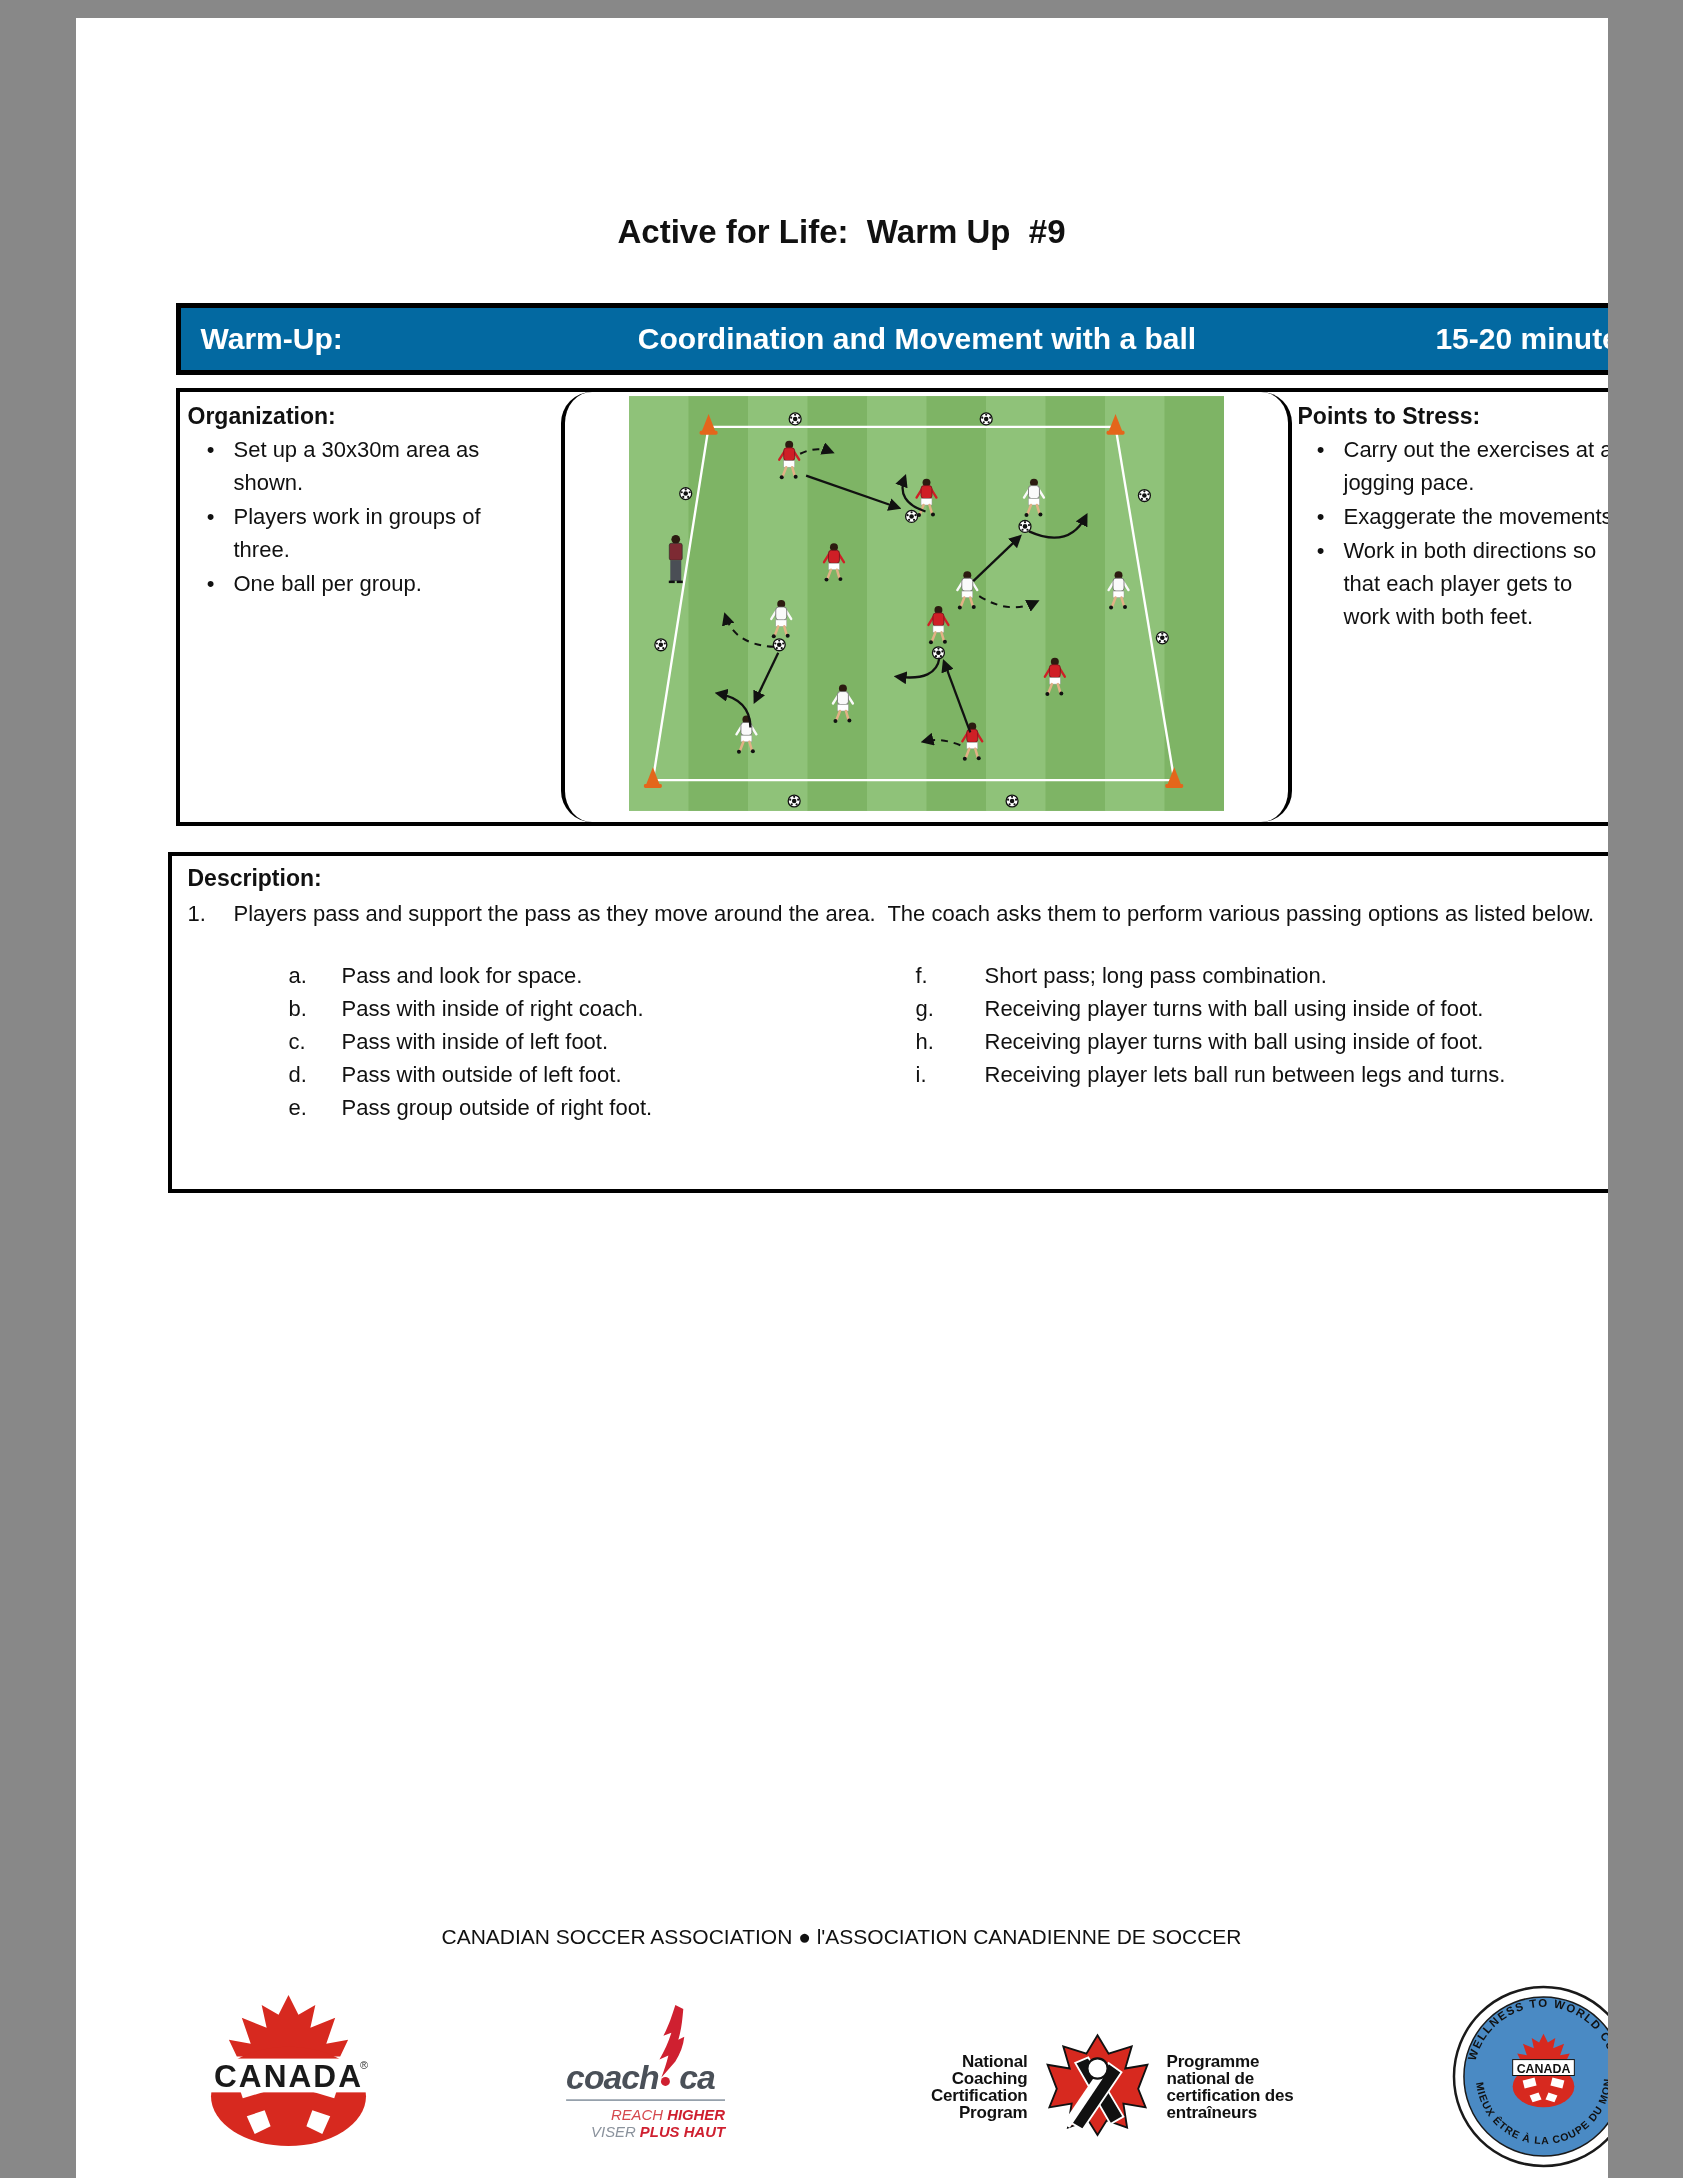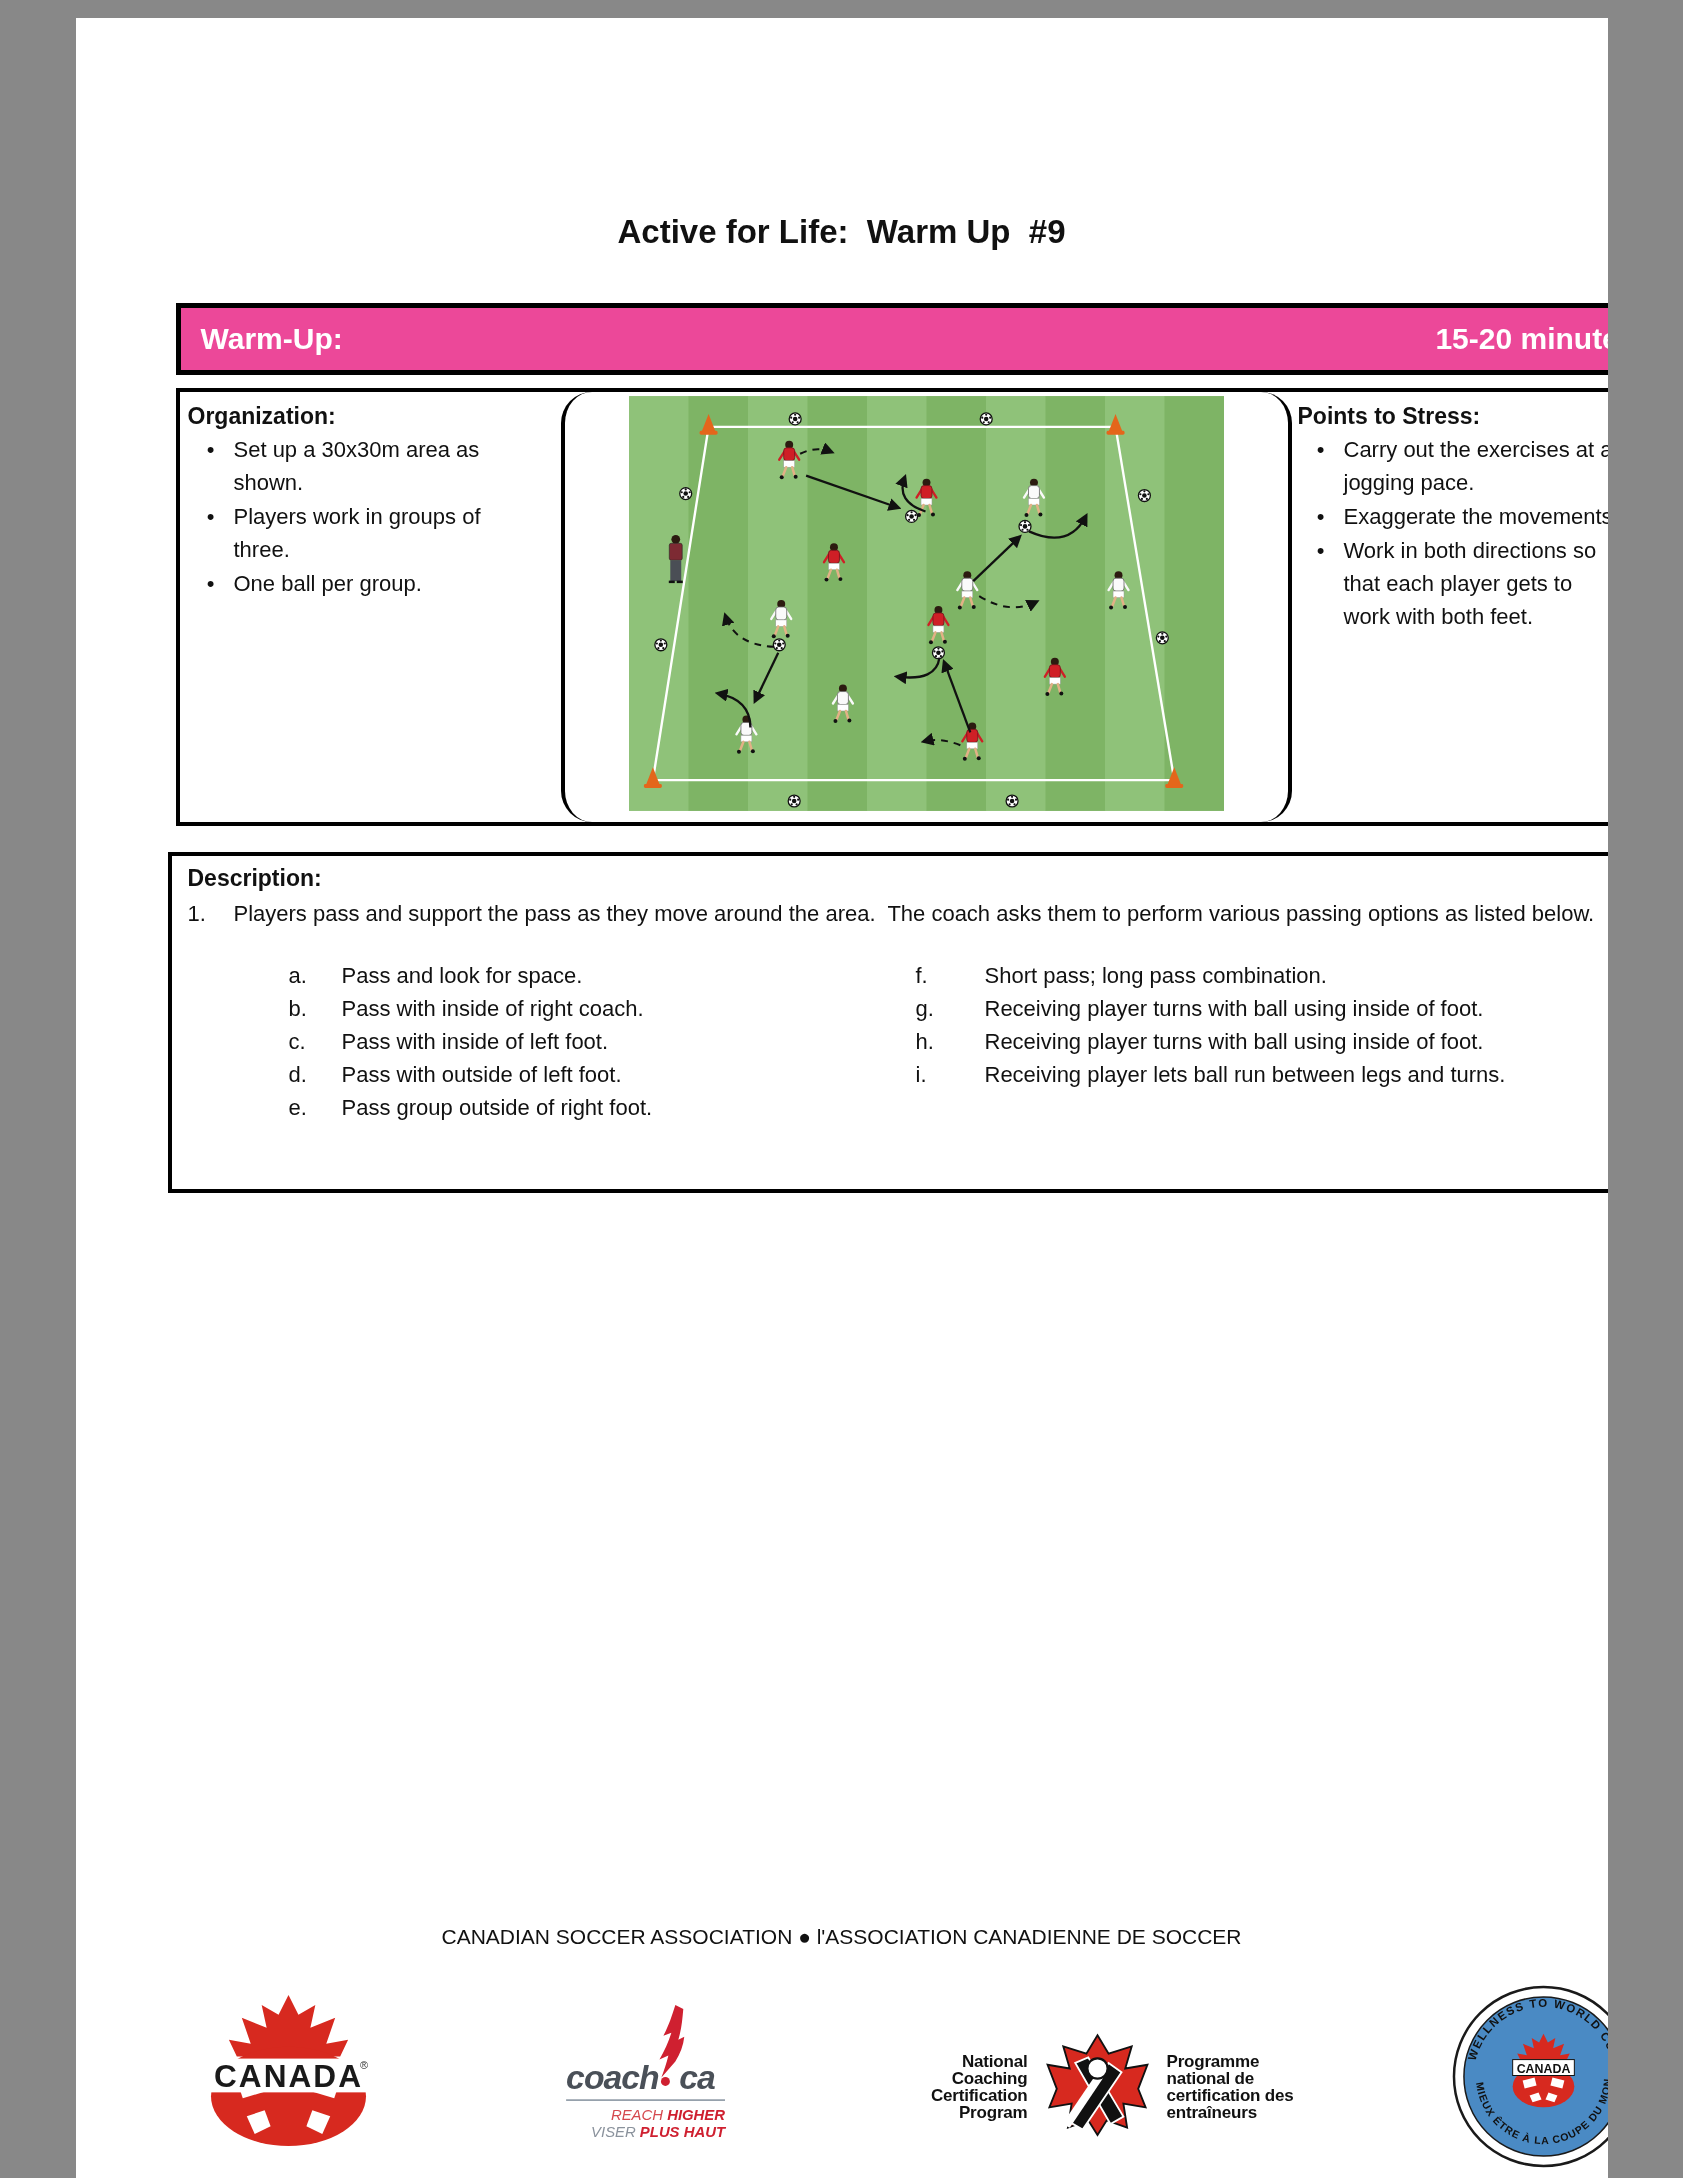--- a/index.html
+++ b/index.html
@@ -49,22 +49,23 @@
   #logo-wellness{left:1375px;top:1966px;}
   #field-svg{width:595px;height:415px;}
 </style>
 </head>
 <body>
 
 <div class="page">
 
   <h1 class="title">Active for Life:  Warm Up  #9</h1>
 
-  <div class="redbar" style="background: #ec4899; color: rgb(255, 255, 255);">
+  <div class="redbar" style="background: #0369a1; color: rgb(255, 255, 255);">
     <span class="rb-label">Warm-Up:</span>
+    <span class="rb-title">Coordination and Movement with a ball</span>
     <span class="rb-duration">15-20 minutes</span>
   </div>
 
   <div class="grid">
     <div class="cell cell-org">
       <div class="cell-heading">Organization:</div>
       <div id="org-bullets">
           <div class="b-row">
             <span class="b-dot">•</span>
             <span class="b-txt">Set up a 30x30m area as shown.</span>

